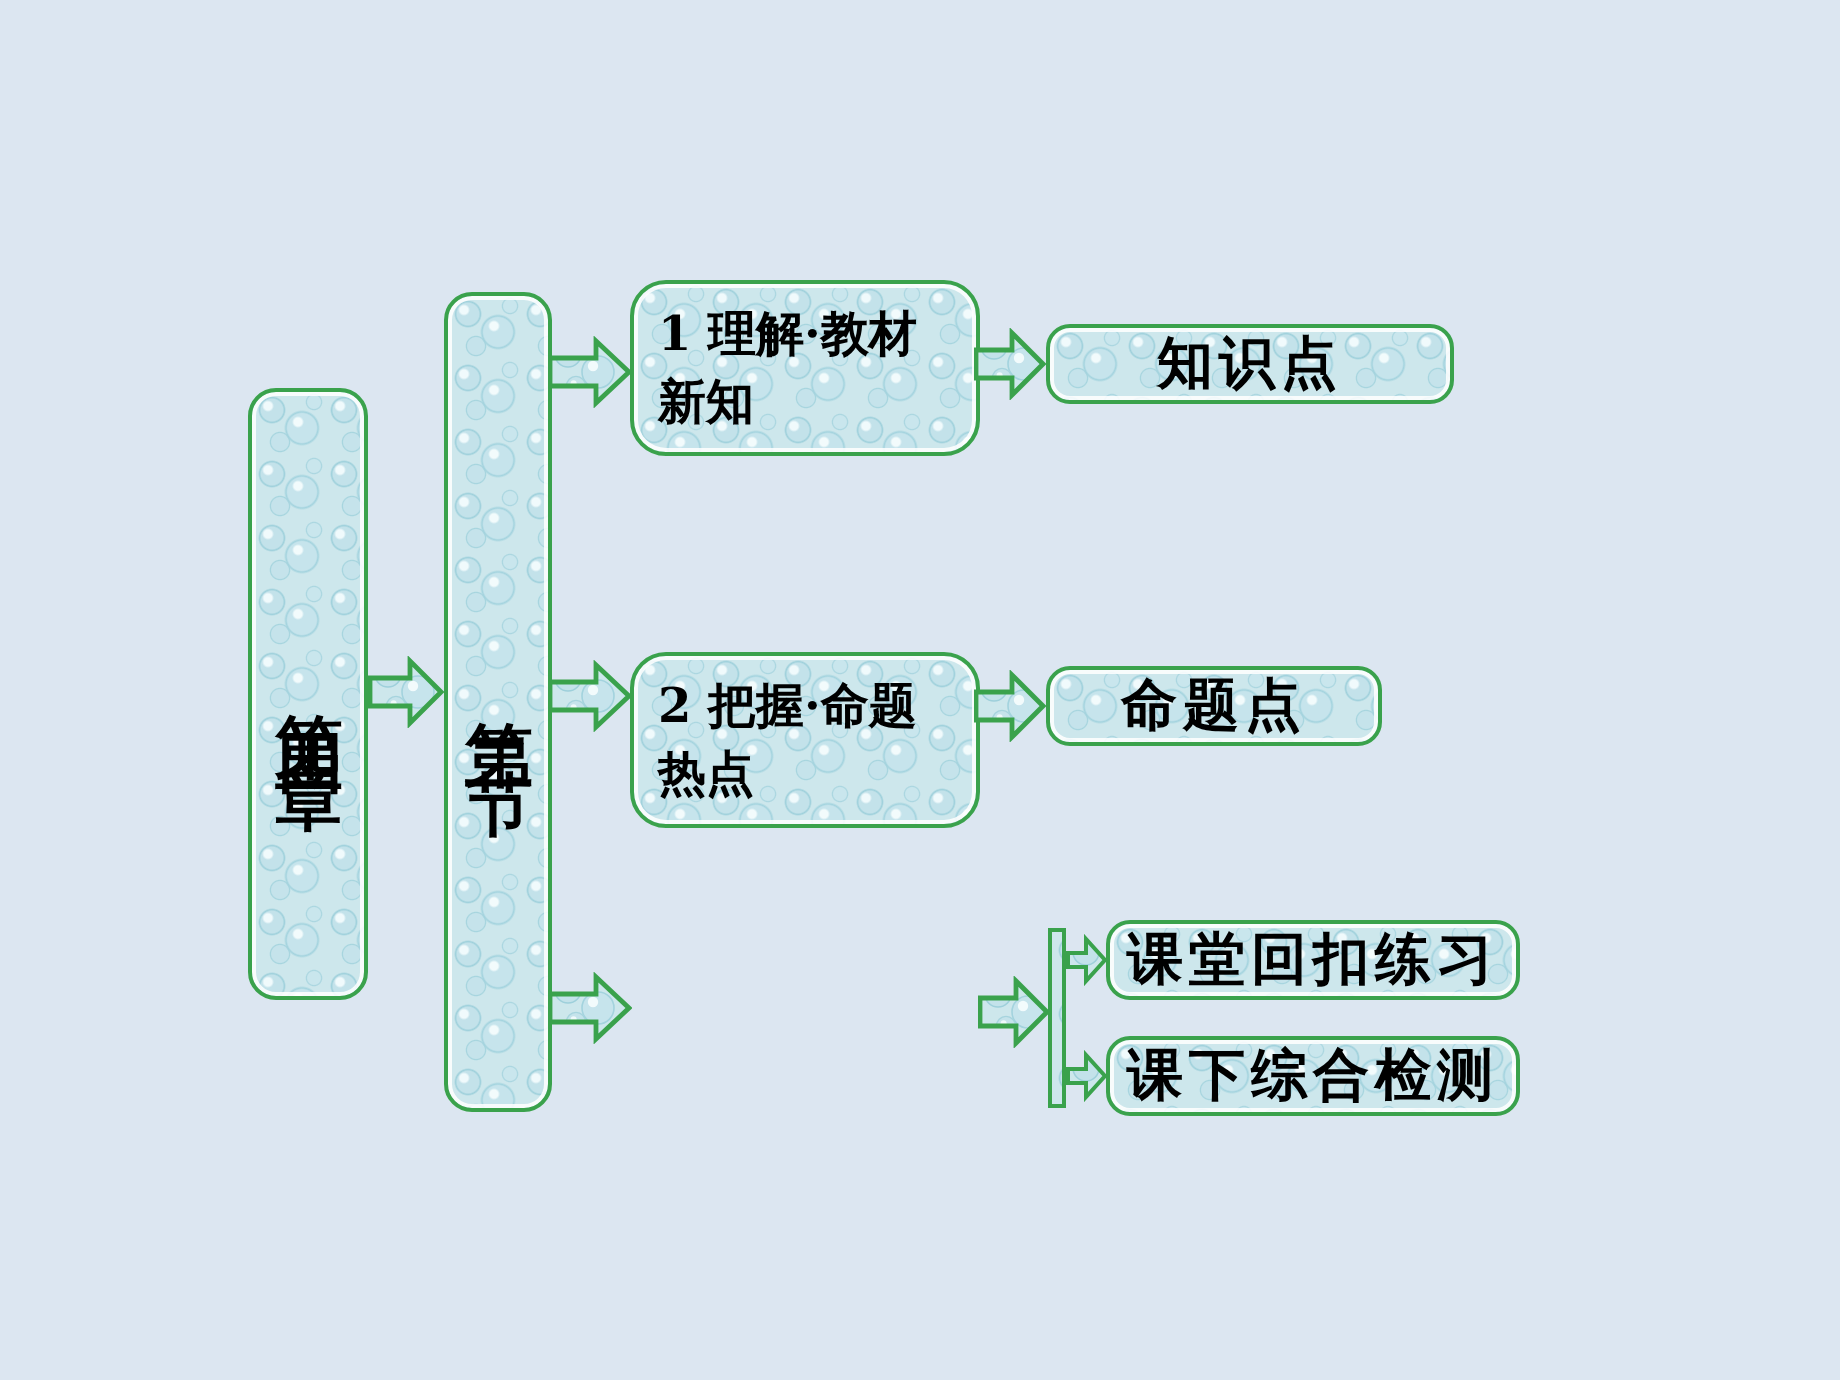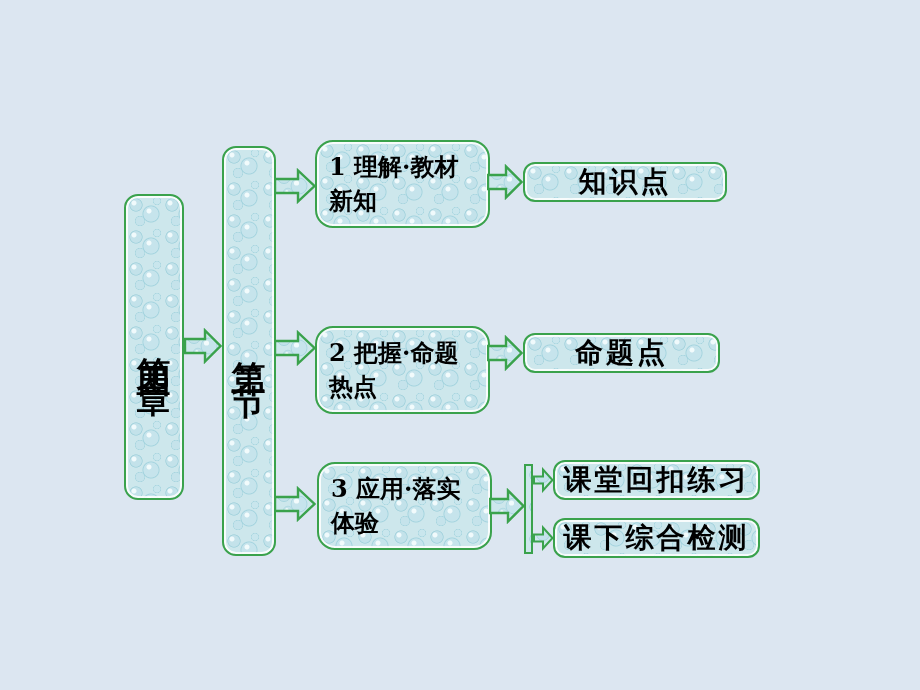--- a/index.html
+++ b/index.html
@@ -111,27 +111,24 @@
   <div class="node pill bubble" style="left:523px;top:162px;width:204px;height:40px;">
     <span>知识点</span>
   </div>
 
   <div class="node step bubble" style="left:315px;top:310px;width:175px;height:88px;margin-top:16px;">
     <span>2 把握·命题热点</span>
   </div>
   <svg class="arrow" style="left:487px;top:335px;" width="36" height="36" viewBox="0 0 36 36">
     <path d="M1 11 H19 V2.5 L34.5 18 L19 33.5 V25 H1 Z" fill="url(#bubblePat)" stroke="#3aa24c" stroke-width="2.4"></path>
   </svg>
-  <div class="node pill bubble" style="left:523px;top:333px;width:197px;height:40px;">
+  <div class="node pill bubble" style="left:523px;top:333px;width:168px;height:40px;">
     <span>命题点</span>
   </div>
 
-  <div class="node step bubble" style="left:317px;top:462px;width:175px;height:88px;">
-    <span>3 应用·落实体验</span>
-  </div>
   <svg class="arrow" style="left:489px;top:488px;" width="36" height="36" viewBox="0 0 36 36">
     <path d="M1 11 H19 V2.5 L34.5 18 L19 33.5 V25 H1 Z" fill="url(#bubblePat)" stroke="#3aa24c" stroke-width="2.4"></path>
   </svg>
   <div class="vbar bubble" style="left:524px;top:464px;width:9px;height:90px;"></div>
 
   <svg class="arrow" style="left:533px;top:467px;" width="21" height="26" viewBox="0 0 21 26">
     <path d="M1 9.5 H10 V2.5 L19.5 13 L10 23.5 V16.5 H1 Z" fill="url(#bubblePat)" stroke="#3aa24c" stroke-width="2"></path>
   </svg>
   <svg class="arrow" style="left:533px;top:525px;" width="21" height="26" viewBox="0 0 21 26">
     <path d="M1 9.5 H10 V2.5 L19.5 13 L10 23.5 V16.5 H1 Z" fill="url(#bubblePat)" stroke="#3aa24c" stroke-width="2"></path>

